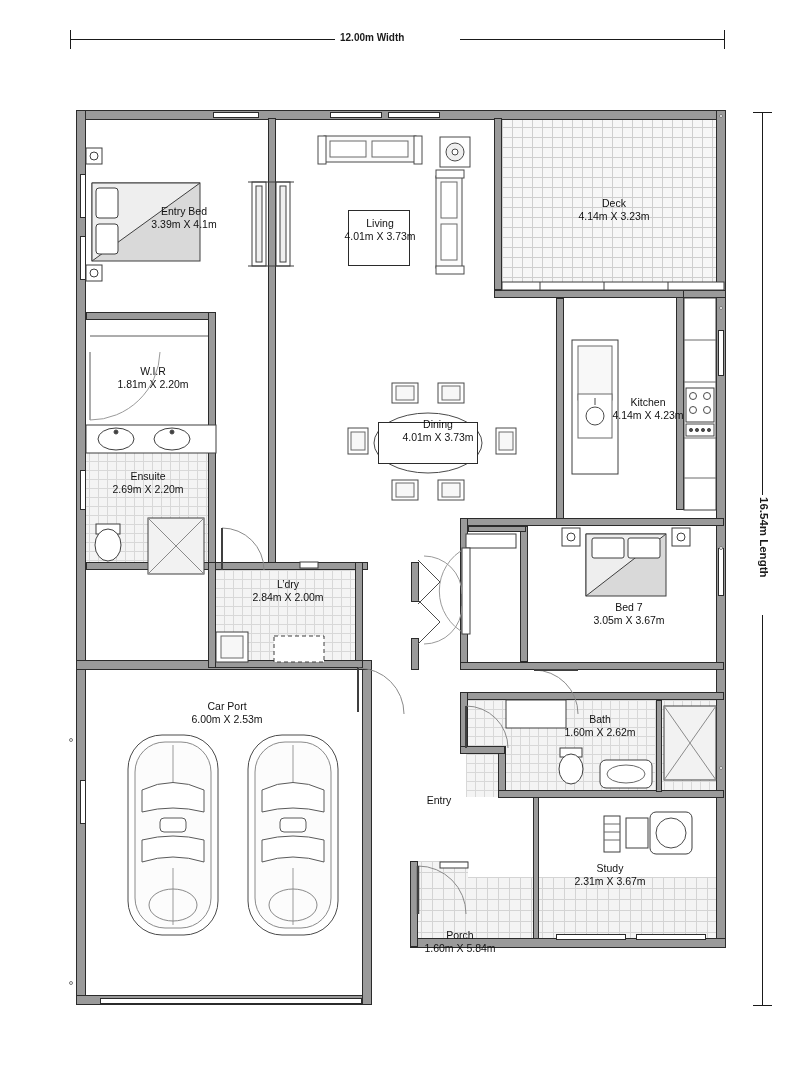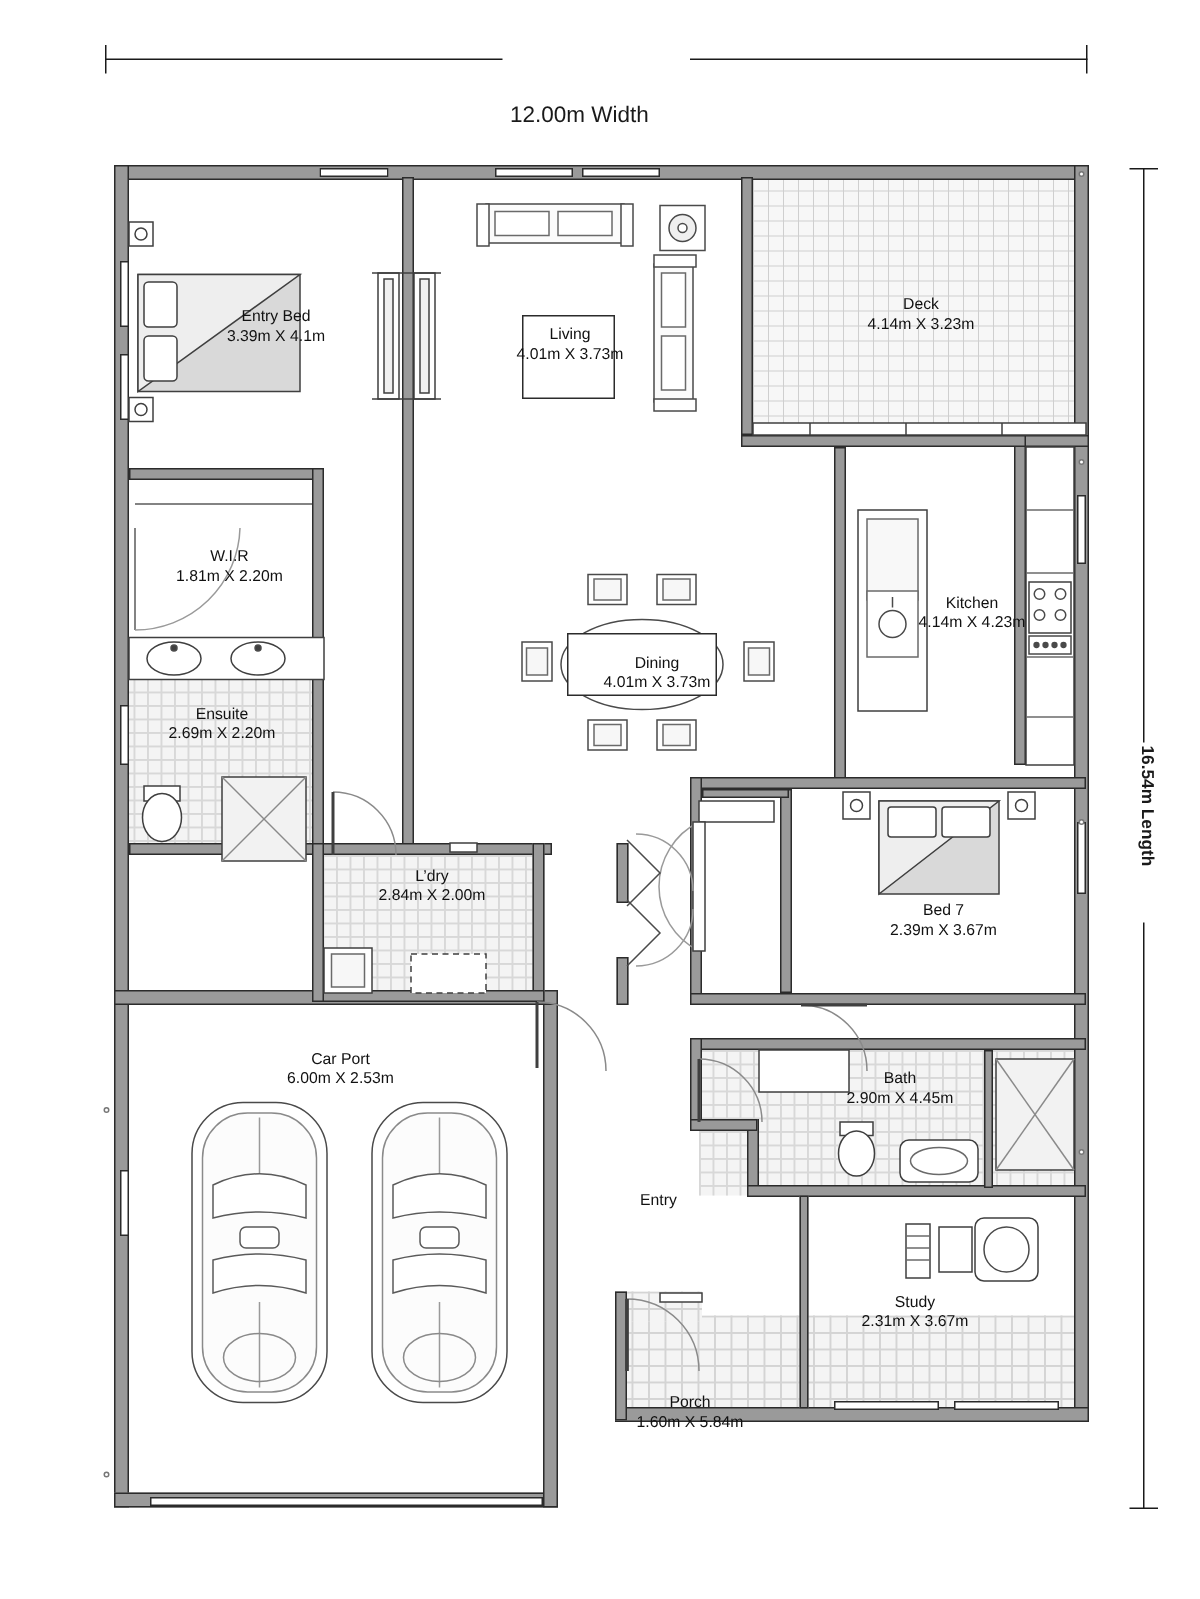--- a/index.html
+++ b/index.html
@@ -14,25 +14,24 @@
   #plan {
     position: relative;
     width: 800px;
     height: 1066px;
     background: #ffffff;
     overflow: hidden;
   }
   
   .dim-label {
     position: absolute;
-    font-size: 15px;
+    font-size: 10px;
     color: #1a1a1a;
-    font-weight: normal;
+    font-weight: bold;
     white-space: nowrap;
-    margin-top: 36px;
   }
   .dim-line-h {
     position: absolute;
     height: 1px;
     background: #1a1a1a;
   }
   .dim-line-v {
     position: absolute;
     width: 1px;
     background: #1a1a1a;
@@ -427,48 +426,48 @@
     <span class="nm">W.I.R</span>
     <span class="sz">1.81m X 2.20m</span>
   </div>
 
   <div class="room-label" style="left:600px; top:396px; width:96px;">
     <span class="nm">Kitchen</span>
     <span class="sz">4.14m X 4.23m</span>
   </div>
 
   <div class="label-box" style="left:378px; top:422px; width:100px; height:42px;"></div>
-  <div class="room-label" style="left:378px; top:436px; width:120px;">
+  <div class="room-label" style="left:378px; top:418px; width:120px;">
     <span class="nm">Dining</span>
     <span class="sz">4.01m X 3.73m</span>
   </div>
 
   <div class="room-label" style="left:93px; top:470px; width:110px;">
     <span class="nm">Ensuite</span>
     <span class="sz">2.69m X 2.20m</span>
   </div>
 
   <div class="room-label" style="left:236px; top:578px; width:104px;">
     <span class="nm">L’dry</span>
     <span class="sz">2.84m X 2.00m</span>
   </div>
 
   <div class="room-label" style="left:577px; top:601px; width:104px;">
     <span class="nm">Bed 7</span>
-    <span class="sz">2.39m X 3.67m</span>
+    <span class="sz">3.05m X 3.67m</span>
   </div>
 
   <div class="room-label" style="left:172px; top:700px; width:110px;">
     <span class="nm">Car Port</span>
     <span class="sz">6.00m X 2.53m</span>
   </div>
 
   <div class="room-label" style="left:548px; top:713px; width:104px;">
     <span class="nm">Bath</span>
-    <span class="sz">2.90m X 4.45m</span>
+    <span class="sz">1.60m X 2.62m</span>
   </div>
 
   <div class="room-label" style="left:558px; top:862px; width:104px;">
     <span class="nm">Study</span>
     <span class="sz">2.31m X 3.67m</span>
   </div>
 
   <div class="room-label" style="left:408px; top:929px; width:104px;">
     <span class="nm">Porch</span>
     <span class="sz">1.60m X 5.84m</span>

